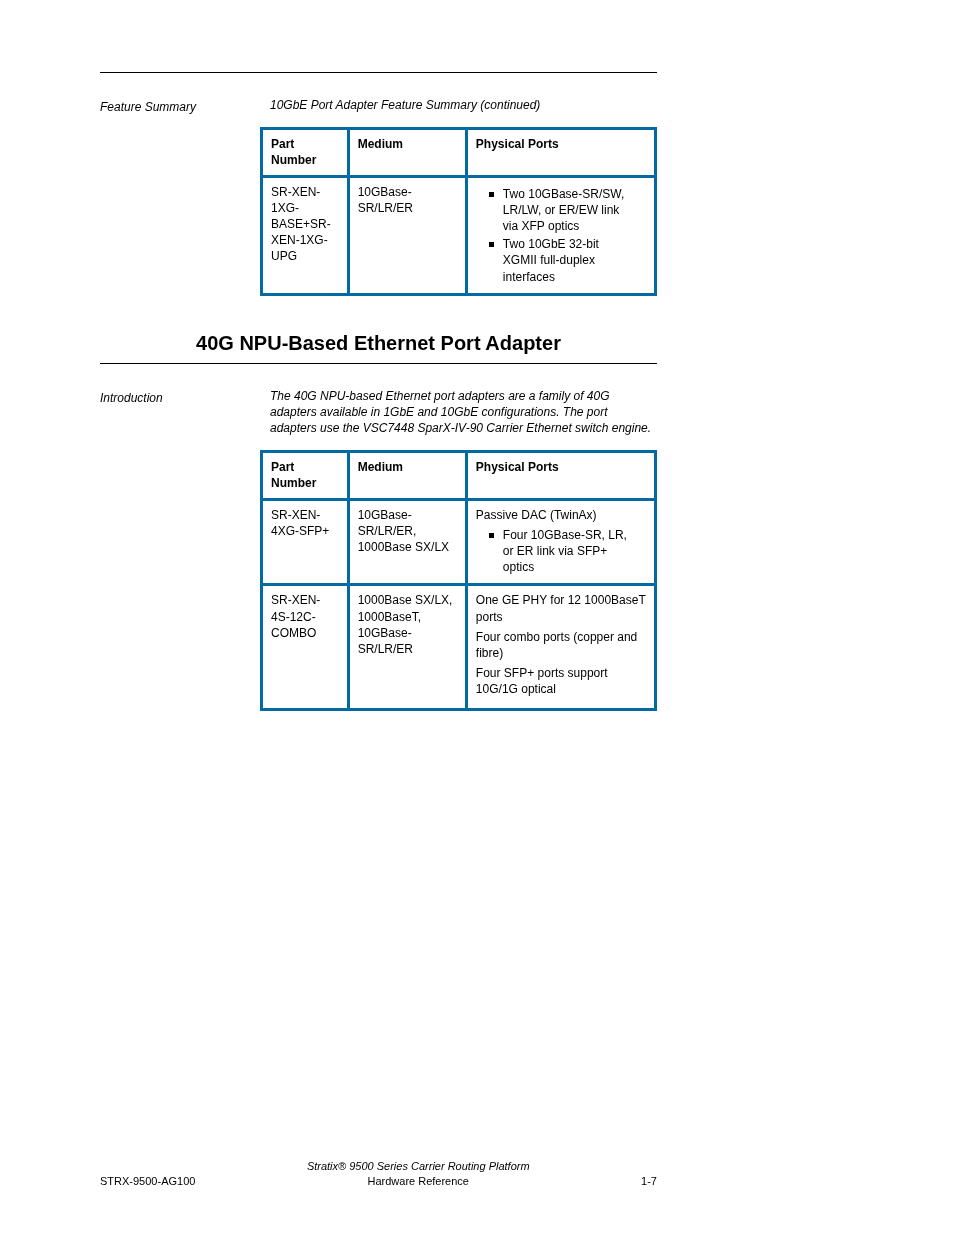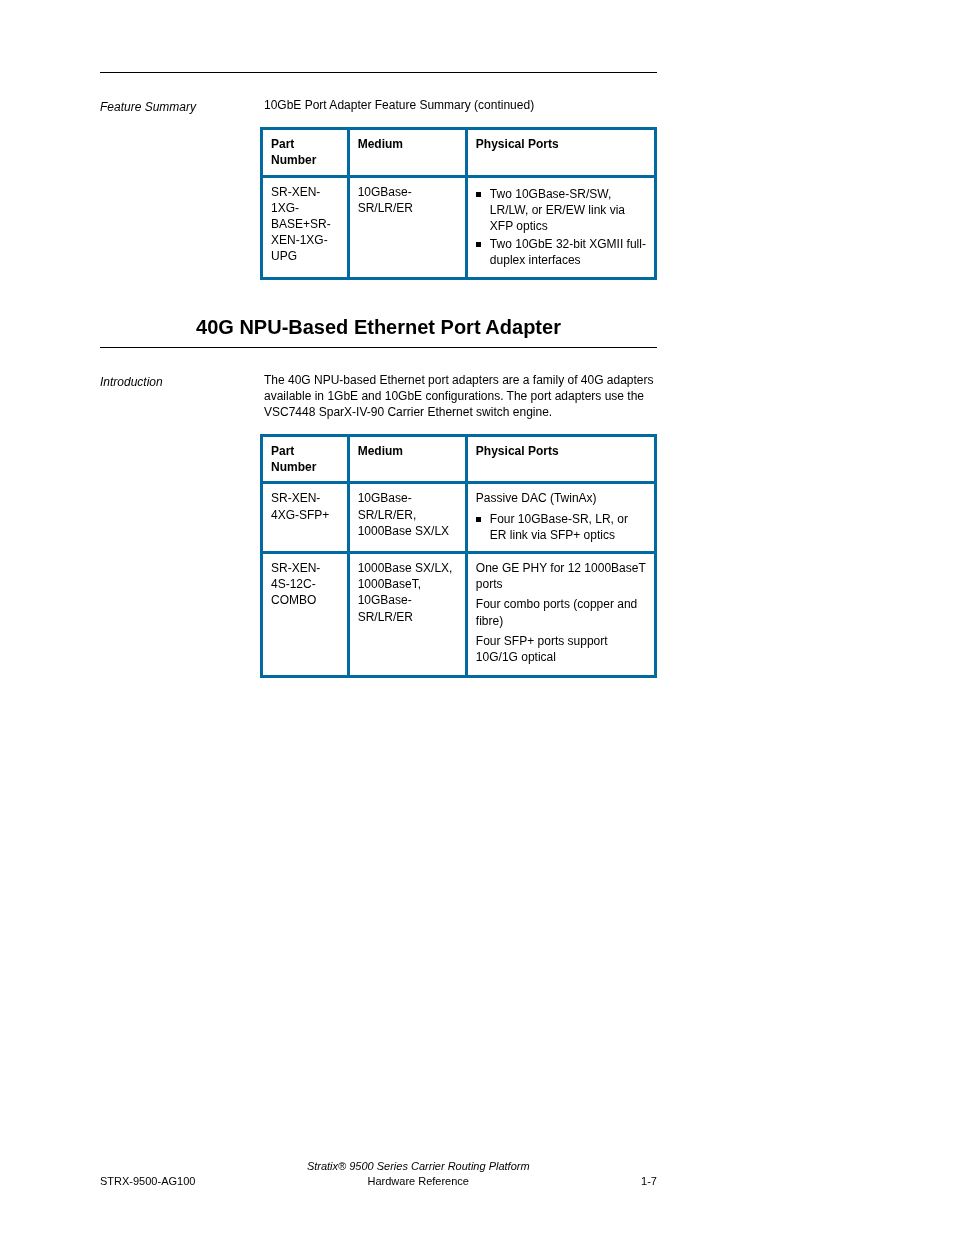--- a/index.html
+++ b/index.html
@@ -30,21 +30,21 @@
     font-size: 12px;
     width: 150px;
     padding-top: 4px;
   }
   .section {
     display: flex;
     align-items: flex-start;
     gap: 10px;
   }
   .content-col { flex: 1; }
-  .intro-para { margin: 2px 0 14px 4px; }
+  .intro-para { margin: 2px 0 14px 10px; font-style: italic; }
   table.spec {
     border-collapse: collapse;
     width: 100%;
     table-layout: fixed;
   }
   table.spec th, table.spec td {
     border: 3px solid #0369a1;
     padding: 6px 8px;
     vertical-align: top;
     font-size: 12px;
@@ -58,21 +58,21 @@
   .col-medium { width: 30%; }
   .col-phys   { width: 48%; }
   ul.phys {
     list-style: none;
     margin: 0;
     padding: 0;
   }
   ul.phys > li {
     position: relative;
     padding-left: 14px;
-    margin: 2px 0;
+    margin: 2px 13px;
   }
   ul.phys > li::before {
     content: "";
     position: absolute;
     left: 0;
     top: 0.5em;
     width: 5px;
     height: 5px;
     background: #000;
   }

